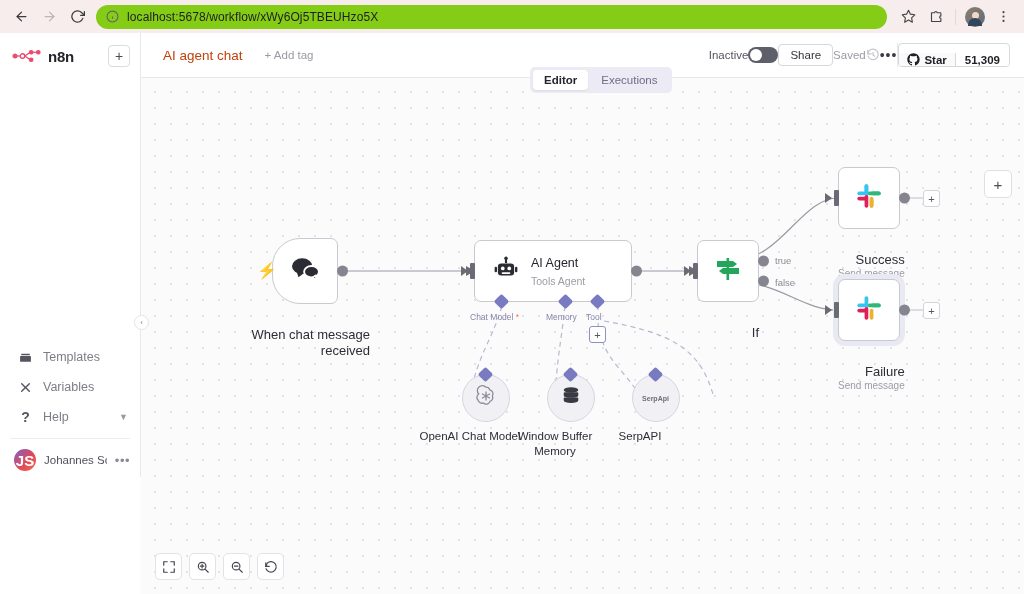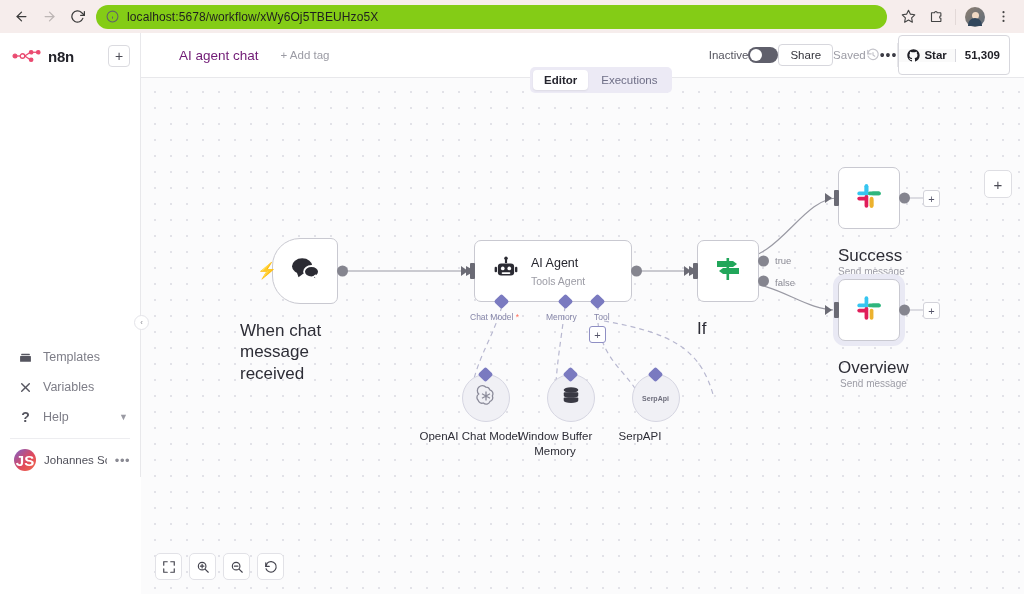--- a/index.html
+++ b/index.html
@@ -67,38 +67,38 @@
   .sb-user .uname { font-size: 11.5px; color: #50505a; white-space: nowrap; overflow: hidden; }
   .sb-user .dots { margin-left: auto; color: #8a8a93; font-size: 13px; letter-spacing: .5px; }
   .chev { margin-left: auto; color: #9a9aa3; font-size: 9px; }
 
   
   .wf-header {
     position: absolute; top: 33px; left: 141px; width: 883px; height: 45px;
     background: #fff; border-bottom: 1px solid #e8e8eb;
     display: flex; align-items: center; padding: 0 14px 0 22px;
   }
-  .wf-title { font-size: 13.5px; color: #701a75; margin-left: 16px; }
+  .wf-title { font-size: 13.5px; color: #c2410c; }
   .add-tag { font-size: 11.5px; color: #9b9ba4; margin-left: 22px; }
   .hdr-right { margin-left: auto; display: flex; align-items: center; }
   .inactive-label { font-size: 11.5px; color: #55555f; }
   .toggle {
     width: 30px; height: 16px; border-radius: 9px; background: #5f5f6b;
     display: flex; align-items: center; padding: 2px; flex: none;
   }
   .toggle .knob { width: 12px; height: 12px; border-radius: 50%; background: #fff; }
   .share-btn {
     border: 1px solid #d7d7dd; border-radius: 4px; padding: 4px 11px;
     font-size: 11.5px; color: #33333b; background: #fff;
   }
   .saved-txt { font-size: 11.5px; color: #9b9ba4; }
   .hist-ico { color: #c3c3ca; display: flex; align-items: center; }
   .kebab { color: #3c3c45; font-size: 14px; letter-spacing: 1px; }
   .hdr-sep { width: 1px; height: 24px; background: #e8e8eb; }
-  .star-widget { display: flex; align-items: center; border: 1px solid #d7d7dd; border-radius: 4px; overflow: hidden; height: 40px; }
+  .star-widget { display: flex; align-items: flex-end; border: 1px solid #d7d7dd; border-radius: 4px; overflow: hidden; height: 24px; }
   .star-left { display: flex; align-items: center; gap: 4px; padding: 0 8px; background: #fafafa; border-right: 1px solid #d7d7dd; }
   .star-left span { font-size: 11.5px; color: #1f1f26; font-weight: 600; }
   .star-count { display: flex; align-items: center; padding: 0 9px; font-size: 11.5px; color: #1f1f26; font-weight: 600; background: #fff; }
 
   
   .tabs {
     position: absolute; top: 67px; left: 530px; z-index: 30;
     background: #eceaf5; border-radius: 5px; padding: 3px; display: flex; gap: 2px;
   }
   .tab { font-size: 11.5px; padding: 4px 11px; border-radius: 4px; color: #6e6e86; }
@@ -123,21 +123,21 @@
   .node { position: absolute; z-index: 5; }
   .node-box {
     background: #fff; border: 1px solid #c9c9d1; border-radius: 7px;
     display: flex; align-items: center; justify-content: center; position: relative;
   }
   .node-trigger .node-box { width: 66px; height: 66px; border-radius: 28px 7px 7px 28px; }
   .node-agent .node-box { width: 158px; height: 62px; justify-content: flex-start; padding-left: 18px; gap: 12px; border-radius: 7px; }
   .node-if .node-box { width: 62px; height: 62px; }
   .node-slack .node-box { width: 62px; height: 62px; }
   .node-label {
-    text-align: left; font-size: 17px; color: #2d2d36; margin-top: 16px; line-height: 1.25;
+    text-align: right; font-size: 13px; color: #2d2d36; margin-top: 23px; line-height: 1.25;
   }
   .node-sublabel { text-align: center; font-size: 10px; color: #9c9ca5; line-height: 1.2; }
   .selected-halo {
     position: absolute; inset: -6px; border-radius: 12px; background: #e9e9f4; z-index: -1;
   }
   .agent-text .t { font-size: 12.5px; color: #26262e; line-height: 1.25; }
   .agent-text .s { font-size: 10.5px; color: #9c9ca5; }
   .bolt { position: absolute; left: -16px; top: 22px; color: #ff6d5a; font-size: 16px; }
 
   .port-in {
@@ -425,21 +425,21 @@
           <span class="s">Tools Agent</span>
         </span>
         <span class="port-out"></span>
       </div>
 
       <span class="diamond" style="left:22px; top:56px;"></span>
       <span class="port-label" style="left:-4px; top:72px;"><span>Chat Model</span> <span class="req">*</span></span>
       <span class="diamond" style="left:86px; top:56px;"></span>
       <span class="port-label" style="left:72px; top:72px;">Memory</span>
       <span class="diamond" style="left:118px; top:56px;"></span>
-      <span class="port-label" style="left:120px; top:72px;">Tool</span>
+      <span class="port-label" style="left:112px; top:72px;">Tool</span>
       <span class="plus-stub" style="left:115px; top:86px;">+</span>
     </div>
 
     <div class="node node-if" style="left:556px; top:162px;">
       <div class="node-box">
         <span class="port-in"></span>
         <span>
           <svg width="30" height="28" viewBox="0 0 30 28" fill="#21a65a">
             <rect x="13.5" y="3" width="2.6" height="22"></rect>
             <path d="M4 6 h16 l4 3 -4 3 H4 z"></path>
@@ -491,21 +491,21 @@
             <rect x="2" y="12.6" width="8.2" height="3.2" rx="1.6" fill="#e01e5a"></rect>
             <rect x="13.8" y="8.2" width="8.2" height="3.2" rx="1.6" fill="#2eb67d"></rect>
             <rect x="8.2" y="11" width="3.2" height="11" rx="1.6" fill="#e01e5a"></rect>
             <rect x="11" y="8.2" width="11" height="3.2" rx="1.6" fill="#2eb67d"></rect>
             <rect x="2" y="8.2" width="9.4" height="3.2" rx="1.6" fill="#36c5f0"></rect>
             <rect x="12.6" y="12.6" width="3.2" height="9.4" rx="1.6" fill="#ecb22e"></rect>
           </svg>
         </span>
         <span class="port-out"></span>
       </div>
-      <div class="node-label">Overview</div>
+      <div class="node-label">Failure</div>
       <div class="node-sublabel">Send message</div>
     </div>
     <div class="plus-end" style="left:782px; top:224px;">+</div>
 
     <div class="subnode" style="left:305px; top:296px;">
       <div class="circle">
         <span class="diamond-top"></span>
         <span>
           <svg width="24" height="24" viewBox="0 0 24 24" fill="none" stroke="#8a8a99" stroke-width="1.3">
             <path d="M12 3.2a4 4 0 0 1 3.8 2.7 4 4 0 0 1 2.6 6 4 4 0 0 1-2.4 5.5 4 4 0 0 1-6.6 1.6 4 4 0 0 1-5.3-2.8 4 4 0 0 1 .6-6.2A4 4 0 0 1 12 3.2z"></path>

